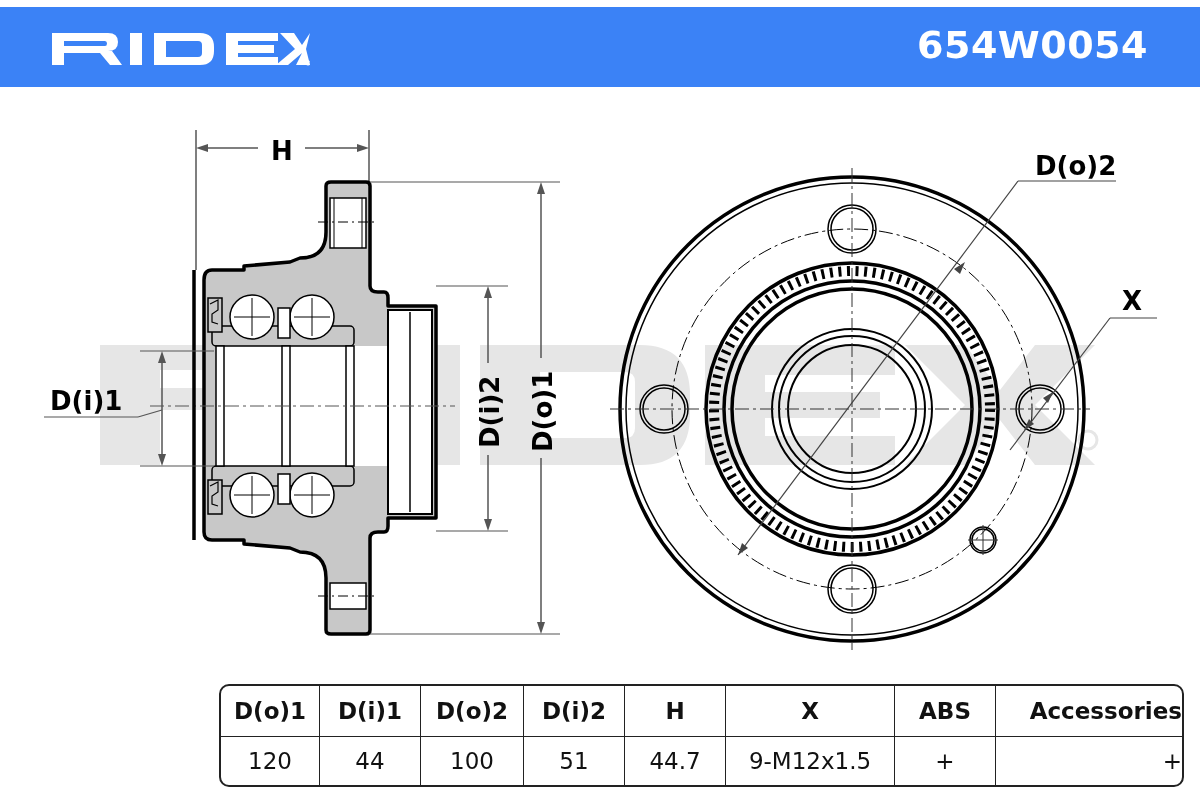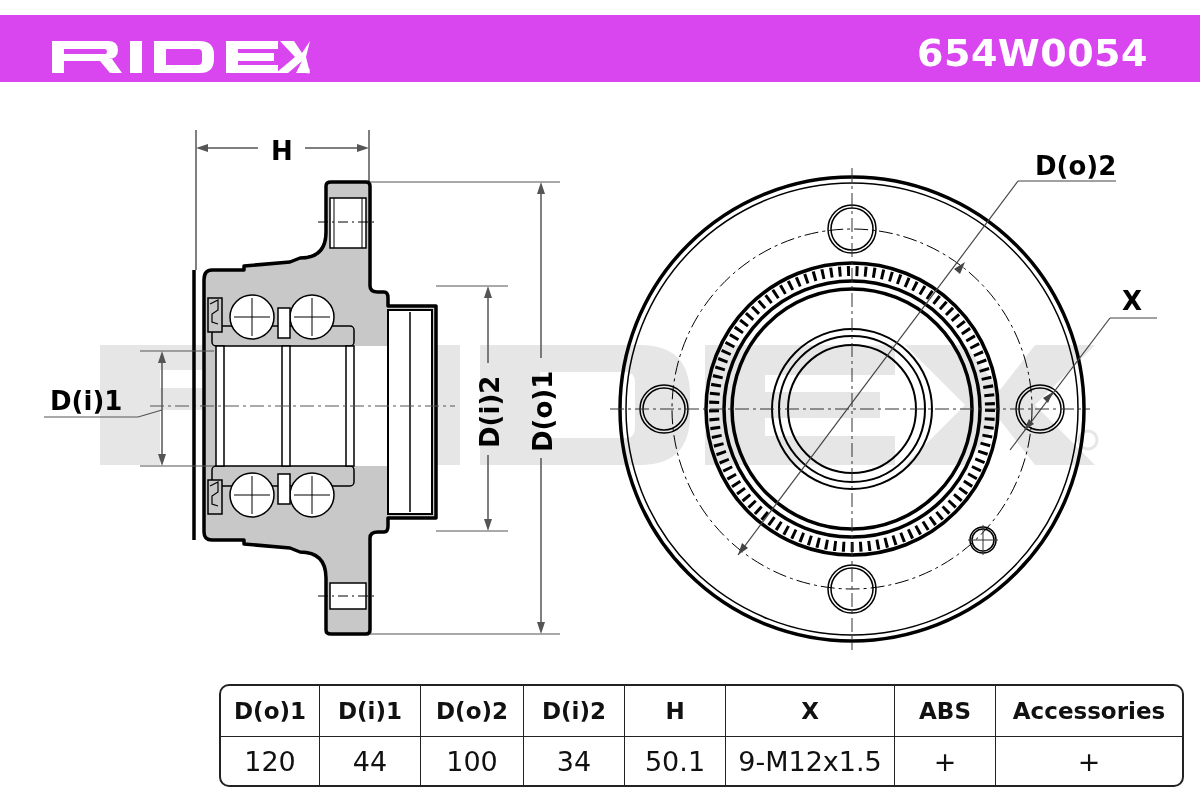--- a/index.html
+++ b/index.html
@@ -2,22 +2,22 @@
 <html><head>
   <meta charset="utf-8">
   <style>
     html, body { margin: 0; padding: 0; }
     body {
       width: 1200px; height: 800px; overflow: hidden;
       background: #ffffff; position: relative;
       font-family: "DejaVu Sans", "Liberation Sans", sans-serif;
     }
     .header {
-      position: absolute; left: 0; top: 15px; width: 1200px; height: 67px;
-      background: #d946ef;
+      position: absolute; left: 0; top: 7px; width: 1200px; height: 80px;
+      background: #3b82f6;
     }
     .logo {
       position: absolute; left: 50px; top: 22px; width: 260px; height: 40px;
     }
     .part-number {
       position: absolute; right: 52px; top: 16px;
       color: #ffffff; font-size: 38px; font-weight: bold; letter-spacing: 0.5px;
       font-family: "DejaVu Sans", sans-serif;
     }
     .drawing {
@@ -28,26 +28,26 @@
     }
     .spec-table {
       position: absolute; left: 219px; top: 684px;
       border-collapse: separate; border-spacing: 0;
       border: 2px solid #222; border-radius: 10px; overflow: hidden;
       font-family: "DejaVu Sans", sans-serif; color: #111;
     }
     .spec-table th, .spec-table td {
       border-right: 1.5px solid #222; text-align: center; padding: 0;
     }
-    .spec-table th:last-child, .spec-table td:last-child { border-right: none; }
+    .spec-table th:last-child, .spec-table td:last-child { border-right: none; text-align: right; }
     .spec-table th {
       height: 50px; font-size: 23px; font-weight: bold;
       border-bottom: 1.5px solid #222;
     }
-    .spec-table td { height: 48px; font-size: 27px; font-weight: normal; }
+    .spec-table td { height: 48px; font-size: 23px; font-weight: normal; }
   </style>
 </head>
 <body>
 
 <div class="header">
   <svg class="logo" viewBox="0 0 260 40">
 
     <path d="M2 4 H58 Q68 4 68 13 Q68 22 58 22 H62 L72 36 H60 L50 24 H14 V36 H2 Z M14 12 V17 H55 Q57 17 57 14.5 Q57 12 55 12 Z" fill="#fff" fill-rule="evenodd"></path>
 
     <rect x="80" y="4" width="12" height="32" fill="#fff"></rect>
@@ -216,20 +216,20 @@
       <th style="width:168px">X</th>
       <th style="width:100px">ABS</th>
       <th style="width:186px">Accessories</th>
     </tr>
   </thead>
   <tbody>
     <tr>
       <td>120</td>
       <td>44</td>
       <td>100</td>
-      <td>34</td>
-      <td>50.1</td>
+      <td>51</td>
+      <td>44.7</td>
       <td>9-M12x1.5</td>
       <td>+</td>
       <td>+</td>
     </tr>
   </tbody>
 </table>
 
 </body></html>

